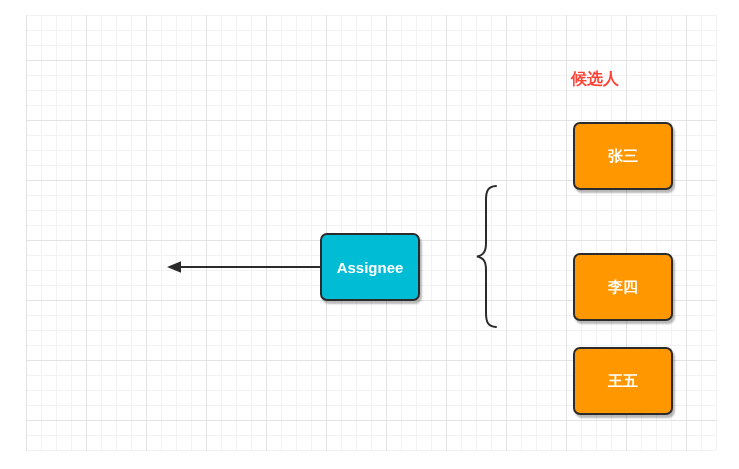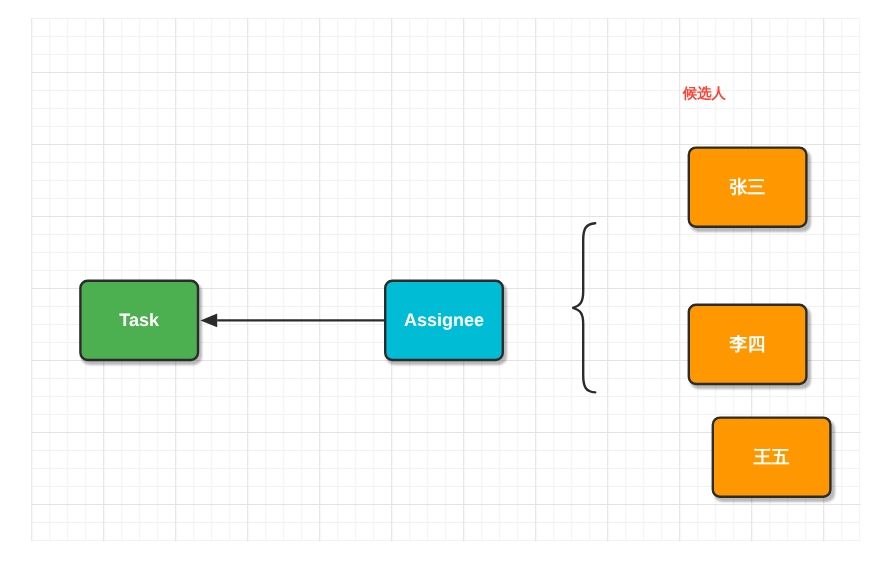--- a/index.html
+++ b/index.html
@@ -32,48 +32,46 @@
     color: #ffffff;
     font-weight: bold;
     font-size: 15px;
     box-shadow: 2px 3px 2px rgba(0,0,0,0.28);
     cursor: default;
   }
   #node-task      { left: 66px;  top: 233px; }
   #node-assignee  { left: 320px; top: 233px; }
   #node-cand1     { left: 573px; top: 122px; }
   #node-cand2     { left: 573px; top: 241px; }
-  #node-cand3     { left: 573px; top: 347px; margin-left: 20px; }
+  #node-cand3     { left: 573px; top: 347px; }
   .candidates-title {
     position: absolute;
-    left: 569px; top: 69px;
+    left: 545px; top: 69px;
     width: 100px;
+    text-align: center;
     font-weight: bold;
-    font-size: 12px;
+    font-size: 16px;
     line-height: 19px;
   }
   .edges-layer {
     position: absolute;
     left: 0; top: 0;
     width: 739px; height: 469px;
     pointer-events: none;
   }
 </style>
 </head>
 <body>
 
 <div style="position:absolute;left:0;top:0;width:739px;height:469px;">
 
   <div class="grid-layer"></div>
 
   <div class="candidates-title" style="color: rgb(255, 65, 54);">候选人</div>
 
-  <div class="node" id="node-task" style="background-color: rgb(76, 175, 80);">
-    <span>Task</span>
-  </div>
 
   <div class="node" id="node-assignee" style="background-color: rgb(0, 188, 212);">
     <span>Assignee</span>
   </div>
 
   <div class="node" id="node-cand1" style="background-color: rgb(255, 152, 0);">
     <span>张三</span>
   </div>
 
   <div class="node" id="node-cand2" style="background-color: rgb(255, 152, 0); margin-top: 12px;">

